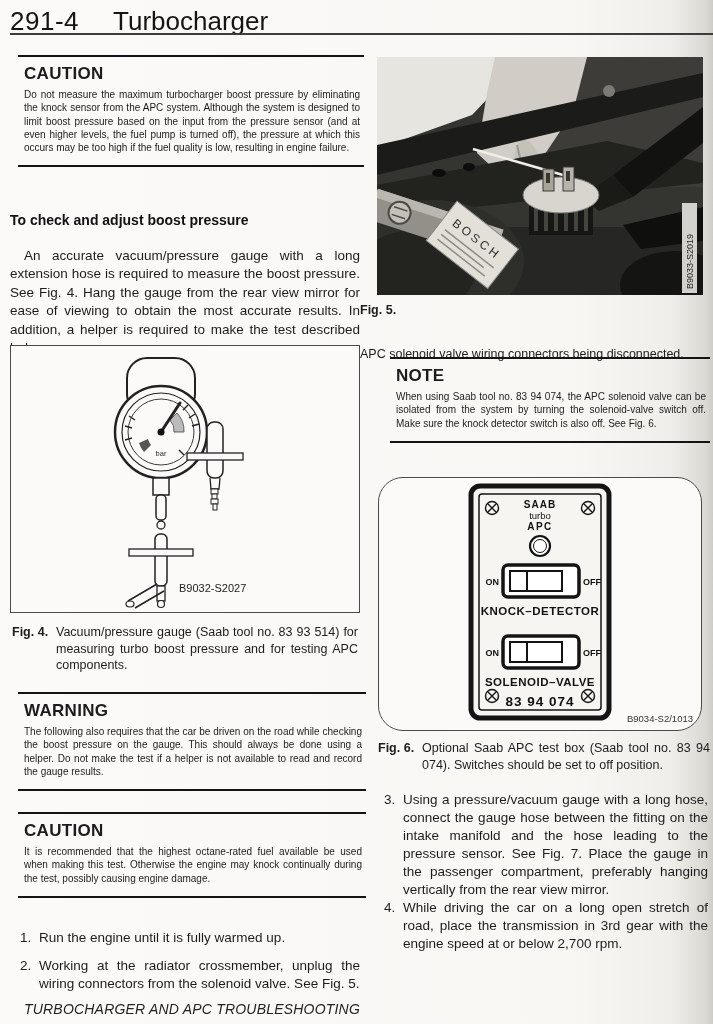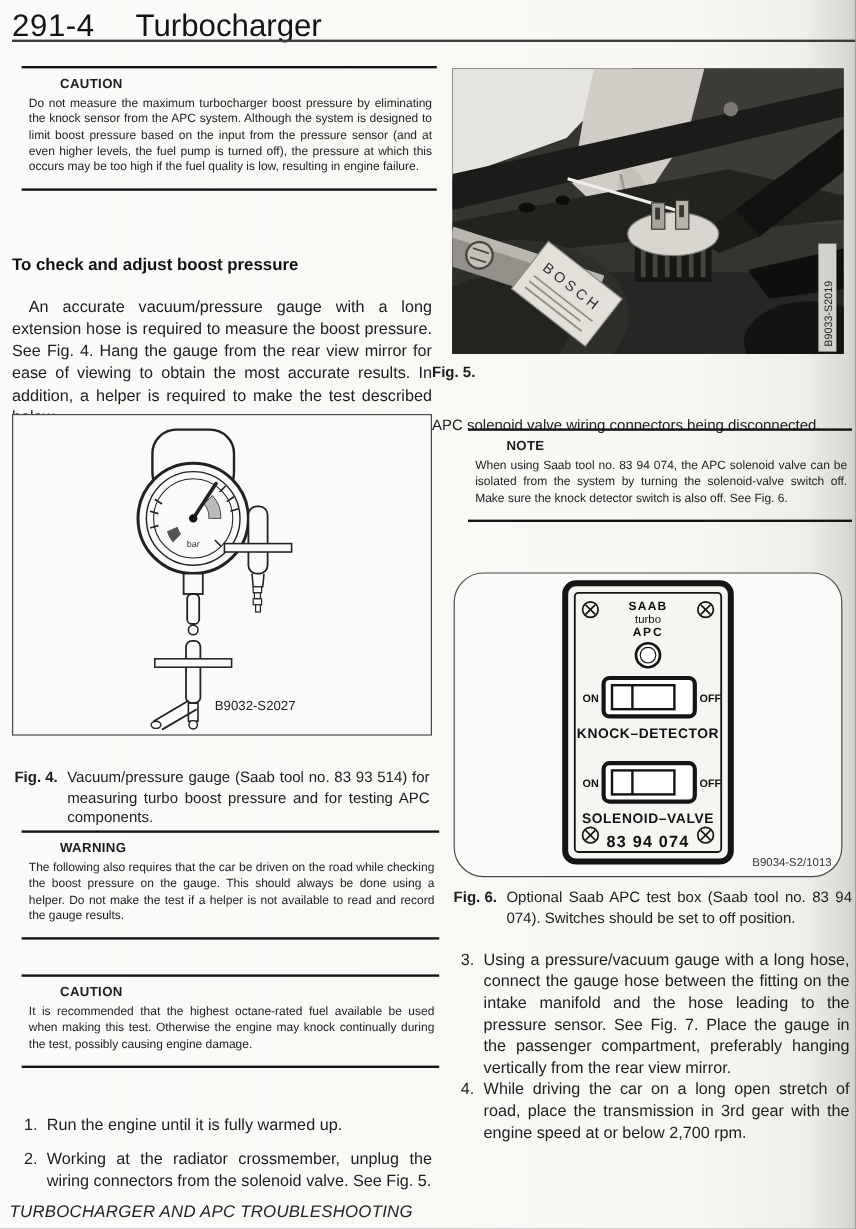--- a/index.html
+++ b/index.html
@@ -9,34 +9,34 @@
     font-family:"Liberation Sans", sans-serif; color:#1c1c1c;
   }
   .abs { position:absolute; }
   
   .hdr { top:6px; left:10px; font-size:26px; color:#141414; white-space:nowrap;text-align:center; }
   .hdr .num { letter-spacing:.5px; }
   .hdr .ttl { margin-left:34px; }
   .hdr-rule { top:33px; left:10px; width:703px; height:2px; background:#3c3c3c; }
   
   .notice { border-top:2px solid #141414; border-bottom:2px solid #141414; padding:7px 4px 11px 6px; background:transparent; }
-  .notice-title { font-weight:bold; font-size:11px; letter-spacing:.3px; margin-bottom:4px;margin-left:26px; }
+  .notice-title { font-weight:bold; font-size:17px; letter-spacing:.3px; margin-bottom:4px; }
   .notice-body { font-size:10px; line-height:1.33; text-align:justify; }
   .section-heading { font-size:14px; font-weight:bold; color:#111; }
   .para { font-size:13.5px; line-height:1.37; text-align:justify; text-indent:14px; }
   
   .figbox { border:1.5px solid #4a4a4a; background:#fbfaf8; }
   .figcap { display:flex; font-size:12.5px; line-height:1.32; }
   .figcap .figlabel { font-weight:bold; flex:0 0 44px; }
   .figcap .figtext { flex:1; text-align:justify; }
   
   .step { display:flex; font-size:13.5px; line-height:1.34; }
   .step .stepnum { flex:0 0 19px; }
   .step .steptext { flex:1; text-align:justify; }
-  .footer { left:8px; top:1001px; font-style:italic; font-size:14px; color:#222; letter-spacing:.2px; white-space:nowrap; }
+  .footer { left:24px; top:1001px; font-style:italic; font-size:14px; color:#222; letter-spacing:.2px; white-space:nowrap; }
   .photo { background:#2d2d2b; }
   svg { display:block; }
   svg text { font-family:"Liberation Sans", sans-serif; }
 </style>
 </head>
 <body>
 
 <div class="page">
 
   <div class="abs hdr">
@@ -97,21 +97,21 @@
         <path d="M199,132 L200,143 L208,143 L209,132" fill="none" stroke-width="1.3"></path>
         <rect x="200" y="143" width="7" height="5" stroke-width="1"></rect>
         <rect x="201" y="148" width="5" height="5" stroke-width="1"></rect>
         <rect x="200" y="153" width="7" height="5" stroke-width="1"></rect>
         <rect x="202" y="158" width="4" height="6" stroke-width="1"></rect>
       </g>
       <text x="168" y="246" font-size="11" fill="#222">B9032-S2027</text>
     </svg>
   </div>
 
-  <div class="abs figcap" style="left:12px; top:624px; width:346px;margin-top:16px;">
+  <div class="abs figcap" style="left:12px; top:624px; width:346px;">
     <span class="figlabel">Fig. 4.</span>
     <span class="figtext">Vacuum/pressure gauge (Saab tool no. 83 93 514) for measuring turbo boost pressure and for testing APC components.</span>
   </div>
 
   <div class="abs notice" style="left:18px; top:692px; width:338px;">
     <div class="notice-title">WARNING</div>
     <div class="notice-body">The following also requires that the car be driven on the road while checking the boost pressure on the gauge. This should always be done using a helper. Do not make the test if a helper is not available to read and record the gauge results.</div>
   </div>
 
   <div class="abs notice" style="left:18px; top:812px; width:338px;">

